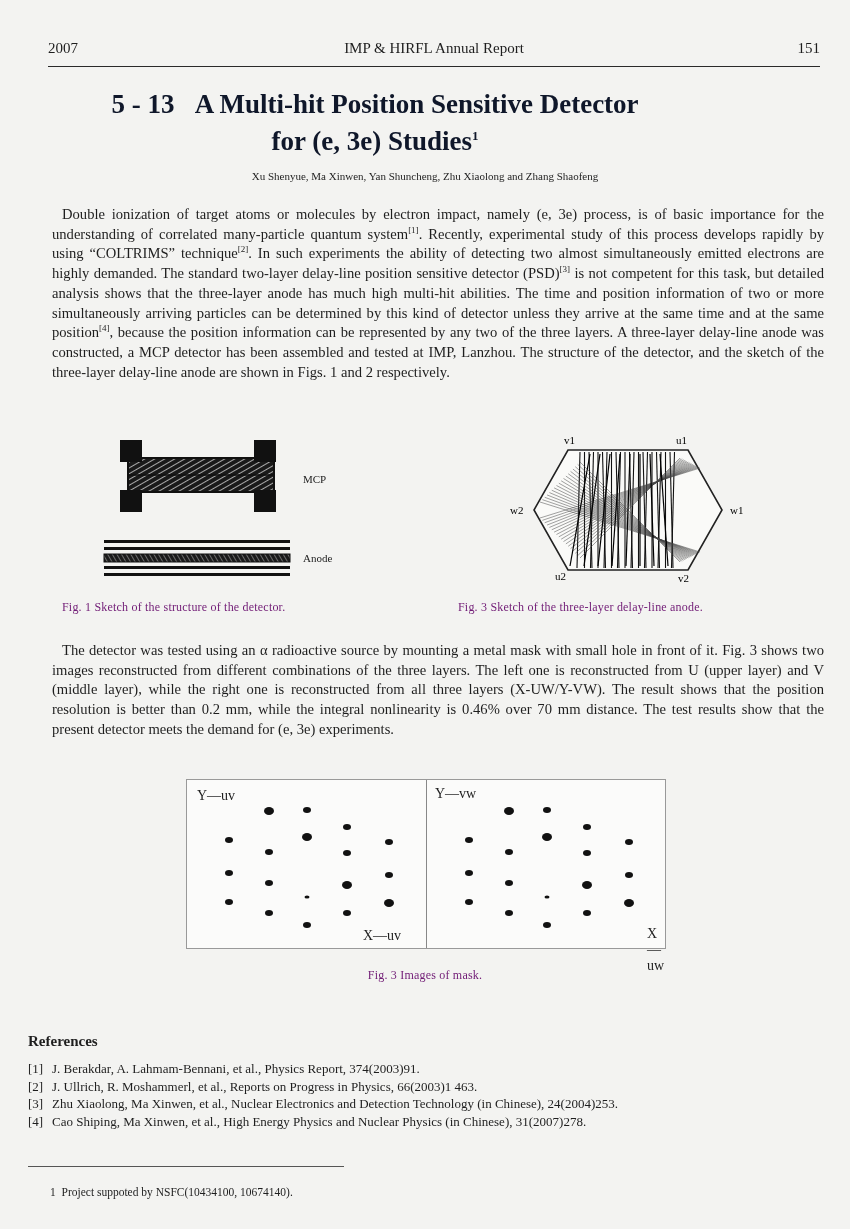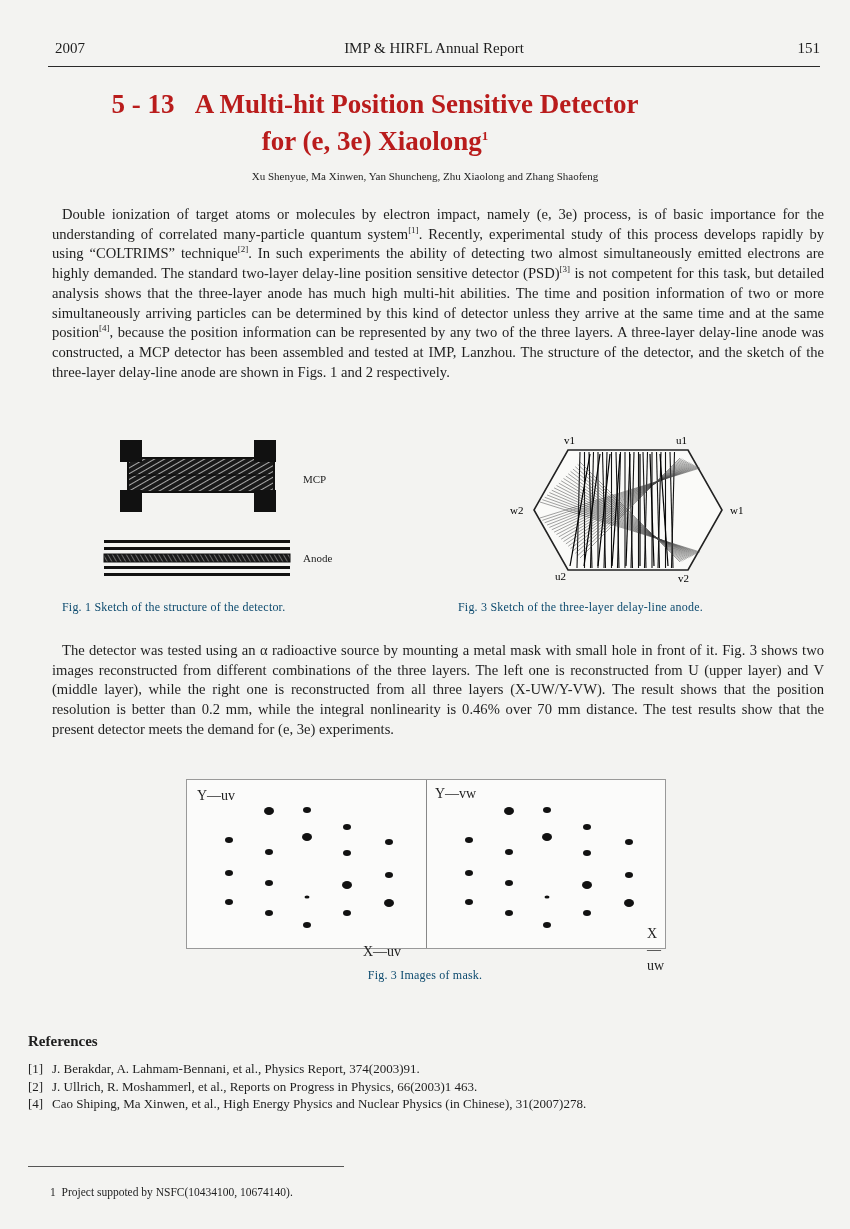--- a/index.html
+++ b/index.html
@@ -1,30 +1,30 @@
 <!DOCTYPE html>
 <html><head>
 <meta charset="utf-8">
 <style>
   html, body { margin:0; padding:0; }
   body { width:850px; height:1229px; background:#f3f3f1; position:relative; overflow:hidden;
          font-family:"Liberation Serif", "DejaVu Serif", serif; color:#1e1e1e; }
   .abs { position:absolute; }
   #running-header { left:48px; top:40px; width:772px; height:26px; border-bottom:1.5px solid #2a2a2a; font-size:15px; }
-  #running-header .yr { position:absolute; left:0; top:0;margin-left:7px; }
+  #running-header .yr { position:absolute; left:0; top:0; }
   #running-header .jr { position:absolute; left:0; right:0; top:0; text-align:center; }
   #running-header .pg { position:absolute; right:0; top:0; }
-  #title { left:0; width:750px; top:88px; text-align:center; font-weight:bold; font-size:27px; line-height:32px; color:#b91c1c; }
+  #title { left:0; width:750px; top:88px; text-align:center; font-weight:bold; font-size:27px; line-height:32px; color:#0f172a; }
   #title sup { font-size:13px; }
   #authors { left:0; width:850px; top:170px; text-align:center; font-size:11px; }
   .para { left:52px; width:772px; font-size:14.6px; line-height:19.7px; text-align:justify; text-indent:10px; }
   .para sup { font-size:9px; line-height:0; }
   #para1 { top:205px; }
   #para2 { top:641px; }
-  .cap { font-size:12px; color:#0c4a6e; letter-spacing:0.2px; }
+  .cap { font-size:12px; color:#701a75; letter-spacing:0.2px; }
   #fig1 { left:100px; top:438px; width:260px; height:150px; }
   #fig1-caption { left:62px; top:600px; }
   #fig2 { left:500px; top:432px; width:260px; height:155px; }
   #fig2-caption { left:458px; top:600px; }
   #fig3 { left:186px; top:779px; width:478px; height:168px; border:1px solid #999; background:#fbfbfa; }
   #fig3 .panel { position:absolute; top:0; width:238px; height:168px; }
   #fig3 .panel.right { left:239px; border-left:1px solid #888; }
   #fig3 .lbl { position:absolute; font-size:14px; }
   #fig3-caption { left:0; width:850px; top:968px; text-align:center; }
   #ref-heading { left:28px; top:1033px; font-weight:bold; font-size:15px; }
@@ -41,21 +41,21 @@
   <span class="yr">2007</span>
   <span class="jr">IMP &amp; HIRFL Annual Report</span>
   <span class="pg">151</span>
 </div>
 
 <div id="title" class="abs">
   <div>
     <span>5 - 13</span>&nbsp;&nbsp;&nbsp;<span>A Multi-hit Position Sensitive Detector</span>
   </div>
   <div>
-    <span>for (e, 3e) Xiaolong</span><sup>1</sup>
+    <span>for (e, 3e) Studies</span><sup>1</sup>
   </div>
 </div>
 
 <div id="authors" class="abs">Xu Shenyue, Ma Xinwen, Yan Shuncheng, Zhu Xiaolong and Zhang Shaofeng</div>
 
 <div id="para1" class="abs para">Double ionization of target atoms or molecules by electron impact, namely (e, 3e) process, is of basic importance for the understanding of correlated many-particle quantum system<sup>[1]</sup>. Recently, experimental study of this process develops rapidly by using “COLTRIMS” technique<sup>[2]</sup>. In such experiments the ability of detecting two almost simultaneously emitted electrons are highly demanded. The standard two-layer delay-line position sensitive detector (PSD)<sup>[3]</sup> is not competent for this task, but detailed analysis shows that the three-layer anode has much high multi-hit abilities. The time and position information of two or more simultaneously arriving particles can be determined by this kind of detector unless they arrive at the same time and at the same position<sup>[4]</sup>, because the position information can be represented by any two of the three layers. A three-layer delay-line anode was constructed, a MCP detector has been assembled and tested at IMP, Lanzhou. The structure of the detector, and the sketch of the three-layer delay-line anode are shown in Figs. 1 and 2 respectively.</div>
 
 <div id="fig1" class="abs">
   <svg width="260" height="150" viewBox="0 0 260 150">
     <defs>
@@ -168,21 +168,21 @@
     <text x="178" y="150" font-size="11" font-family="Liberation Serif, serif">v2</text>
   </svg>
 </div>
 <div id="fig2-caption" class="abs cap">Fig. 3  Sketch of the three-layer delay-line anode.</div>
 
 <div id="para2" class="abs para">The detector was tested using an α radioactive source by mounting a metal mask with small hole in front of it. Fig. 3 shows two images reconstructed from different combinations of the three layers. The left one is reconstructed from U (upper layer) and V (middle layer), while the right one is reconstructed from all three layers (X-UW/Y-VW). The result shows that the position resolution is better than 0.2 mm, while the integral nonlinearity is 0.46% over 70 mm distance. The test results show that the present detector meets the demand for (e, 3e) experiments.</div>
 
 <div id="fig3" class="abs">
   <div class="panel left">
     <span class="lbl" style="left:10px; top:8px;">Y—uv</span>
-    <span class="lbl" style="left:176px; top:148px;margin-top:16px;">X—uv</span>
+    <span class="lbl" style="left:176px; top:148px;">X—uv</span>
     <svg class="spots" width="238" height="168" style="position:absolute;left:0;top:0;">
         <ellipse cx="82" cy="31" rx="5" ry="4" fill="#111"></ellipse>
         <ellipse cx="42" cy="60" rx="4" ry="3" fill="#111"></ellipse>
         <ellipse cx="82" cy="72" rx="4" ry="3" fill="#111"></ellipse>
         <ellipse cx="42" cy="93" rx="4" ry="3" fill="#111"></ellipse>
         <ellipse cx="82" cy="103" rx="2.5" ry="1.5" fill="#111"></ellipse>
         <ellipse cx="42" cy="122" rx="4" ry="3" fill="#111"></ellipse>
         <ellipse cx="82" cy="133" rx="4" ry="3" fill="#111"></ellipse>
         <ellipse cx="120" cy="145" rx="4" ry="3" fill="#111"></ellipse>
         <ellipse cx="120" cy="57" rx="5" ry="4" fill="#111"></ellipse>
@@ -223,19 +223,20 @@
         <ellipse cx="82" cy="103" rx="4" ry="3" fill="#111"></ellipse>
       </svg>
   </div>
 </div>
 <div id="fig3-caption" class="abs cap">Fig. 3  Images of mask.</div>
 
 <div id="ref-heading" class="abs">References</div>
 <div id="refs" class="abs">
   <div class="ref"><span class="num">[1]</span><span>J. Berakdar, A. Lahmam-Bennani, et al., Physics Report, 374(2003)91.</span></div>
   <div class="ref"><span class="num">[2]</span><span>J. Ullrich, R. Moshammerl, et al., Reports on Progress in Physics, 66(2003)1 463.</span></div>
+  <div class="ref"><span class="num">[3]</span><span>Zhu Xiaolong, Ma Xinwen, et al., Nuclear Electronics and Detection Technology (in Chinese), 24(2004)253.</span></div>
   <div class="ref"><span class="num">[4]</span><span>Cao Shiping, Ma Xinwen, et al., High Energy Physics and Nuclear Physics (in Chinese), 31(2007)278.</span></div>
 </div>
 
 <div id="footnote-rule" class="abs"></div>
 <div id="footnote" class="abs">
   <span>1</span>&nbsp;&nbsp;<span>Project suppoted by NSFC(10434100, 10674140).</span>
 </div>
 
 </body></html>

